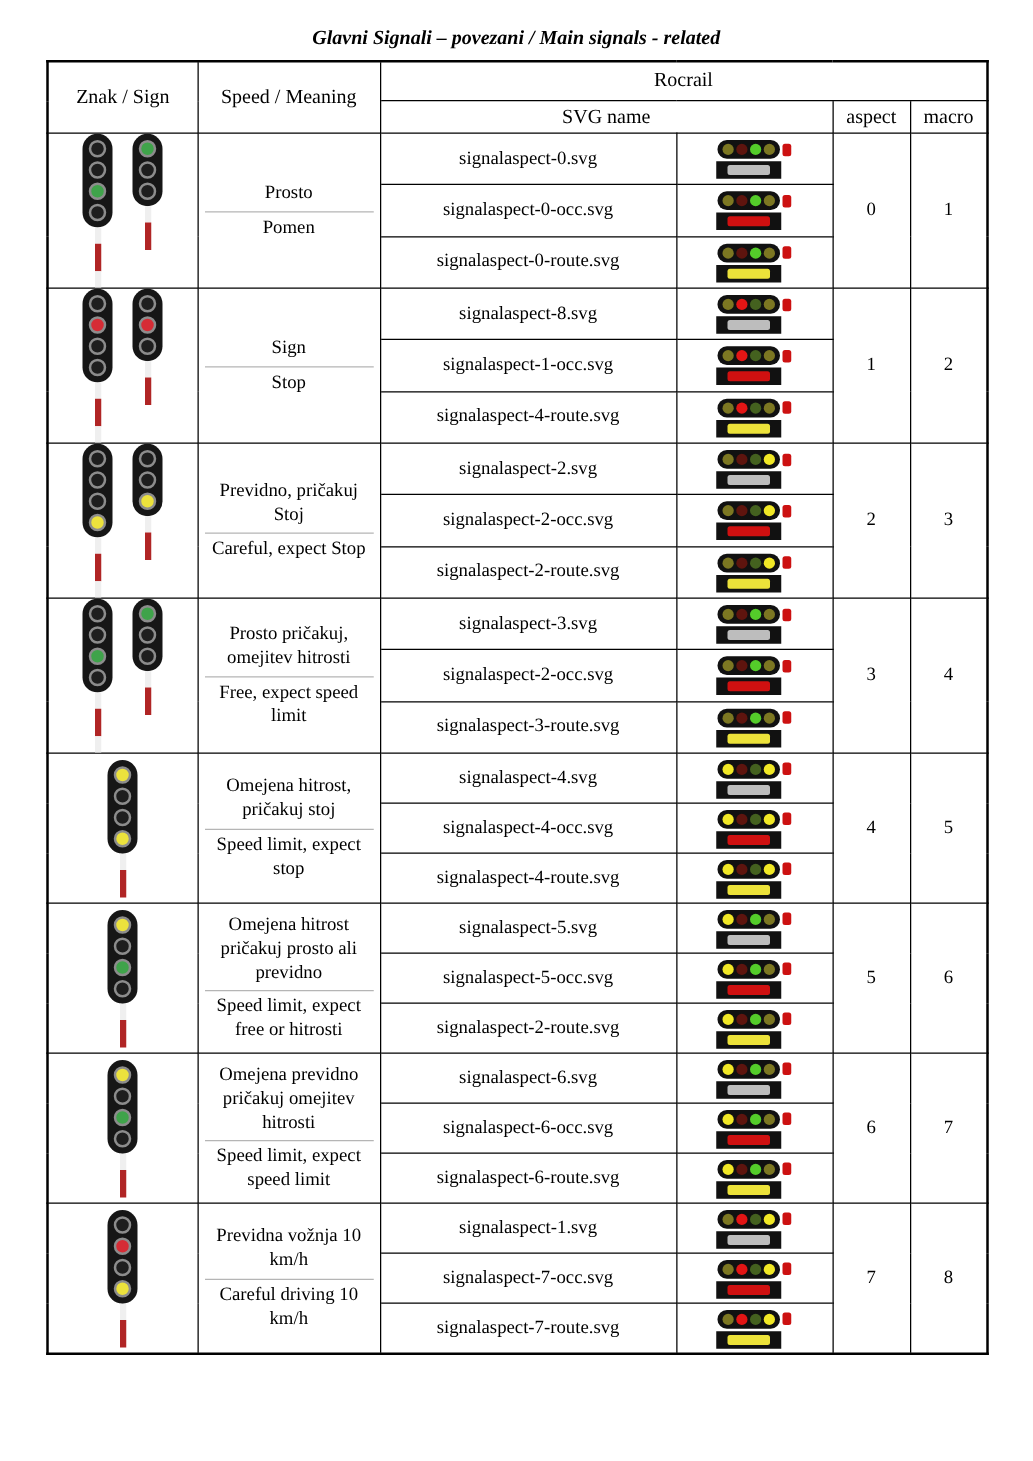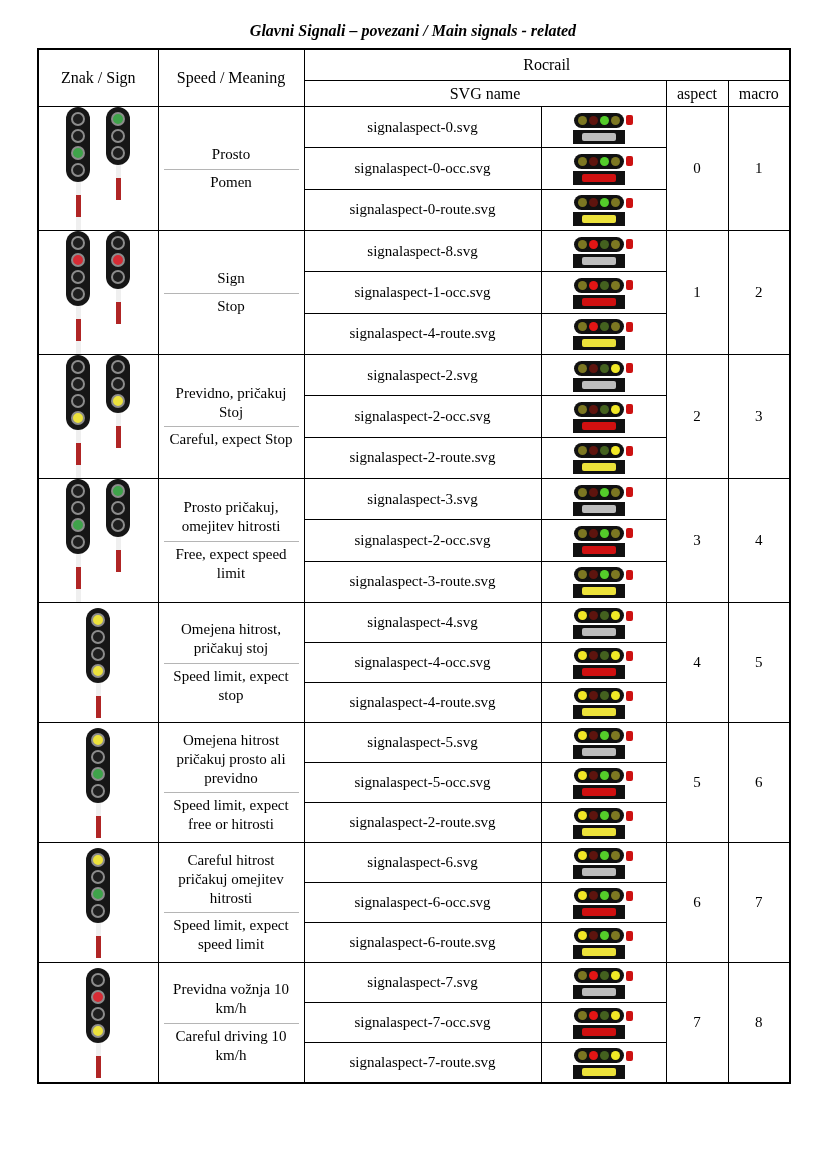--- a/index.html
+++ b/index.html
@@ -564,21 +564,21 @@
                   <span class="lamp" style="background:#3fa34a"></span>
                   <span class="lamp" style="background:#1e1e1e"></span>
                 </span>
                 <span class="pole">
                   <span class="pole-seg" style="background:#efefef;height:13px"></span>
                   <span class="pole-seg" style="background:#b02525;height:22px"></span>
                 </span>
               </span>
             </span></td>
           <td class="meaning-cell" rowspan="3">
-            <span class="meaning-sl">Careful hitrost pričakuj omejitev hitrosti</span>
+            <span class="meaning-sl">Omejena previdno pričakuj omejitev hitrosti</span>
             <span class="meaning-en">Speed limit, expect speed limit</span>
           </td>
           <td class="name-cell">signalaspect-6.svg</td>
           <td class="icon-cell"><span class="ric">
               <span class="ric-top">
                 <span class="ric-head" style="background:#111111">
                   <span class="ric-dot" style="background:#f1e826"></span>
                   <span class="ric-dot" style="background:#5e140e"></span>
                   <span class="ric-dot" style="background:#54cc2a"></span>
                   <span class="ric-dot" style="background:#7c7722"></span>
@@ -638,21 +638,21 @@
                 <span class="pole">
                   <span class="pole-seg" style="background:#efefef;height:13px"></span>
                   <span class="pole-seg" style="background:#b02525;height:22px"></span>
                 </span>
               </span>
             </span></td>
           <td class="meaning-cell" rowspan="3">
             <span class="meaning-sl">Previdna vožnja 10 km/h</span>
             <span class="meaning-en">Careful driving 10 km/h</span>
           </td>
-          <td class="name-cell">signalaspect-7.svg</td>
+          <td class="name-cell">signalaspect-1.svg</td>
           <td class="icon-cell"><span class="ric">
               <span class="ric-top">
                 <span class="ric-head" style="background:#111111">
                   <span class="ric-dot" style="background:#7c7722"></span>
                   <span class="ric-dot" style="background:#e31515"></span>
                   <span class="ric-dot" style="background:#44611f"></span>
                   <span class="ric-dot" style="background:#f1e826"></span>
                 </span>
                 <span class="ric-flag" style="background:#cc1111"></span>
               </span>

